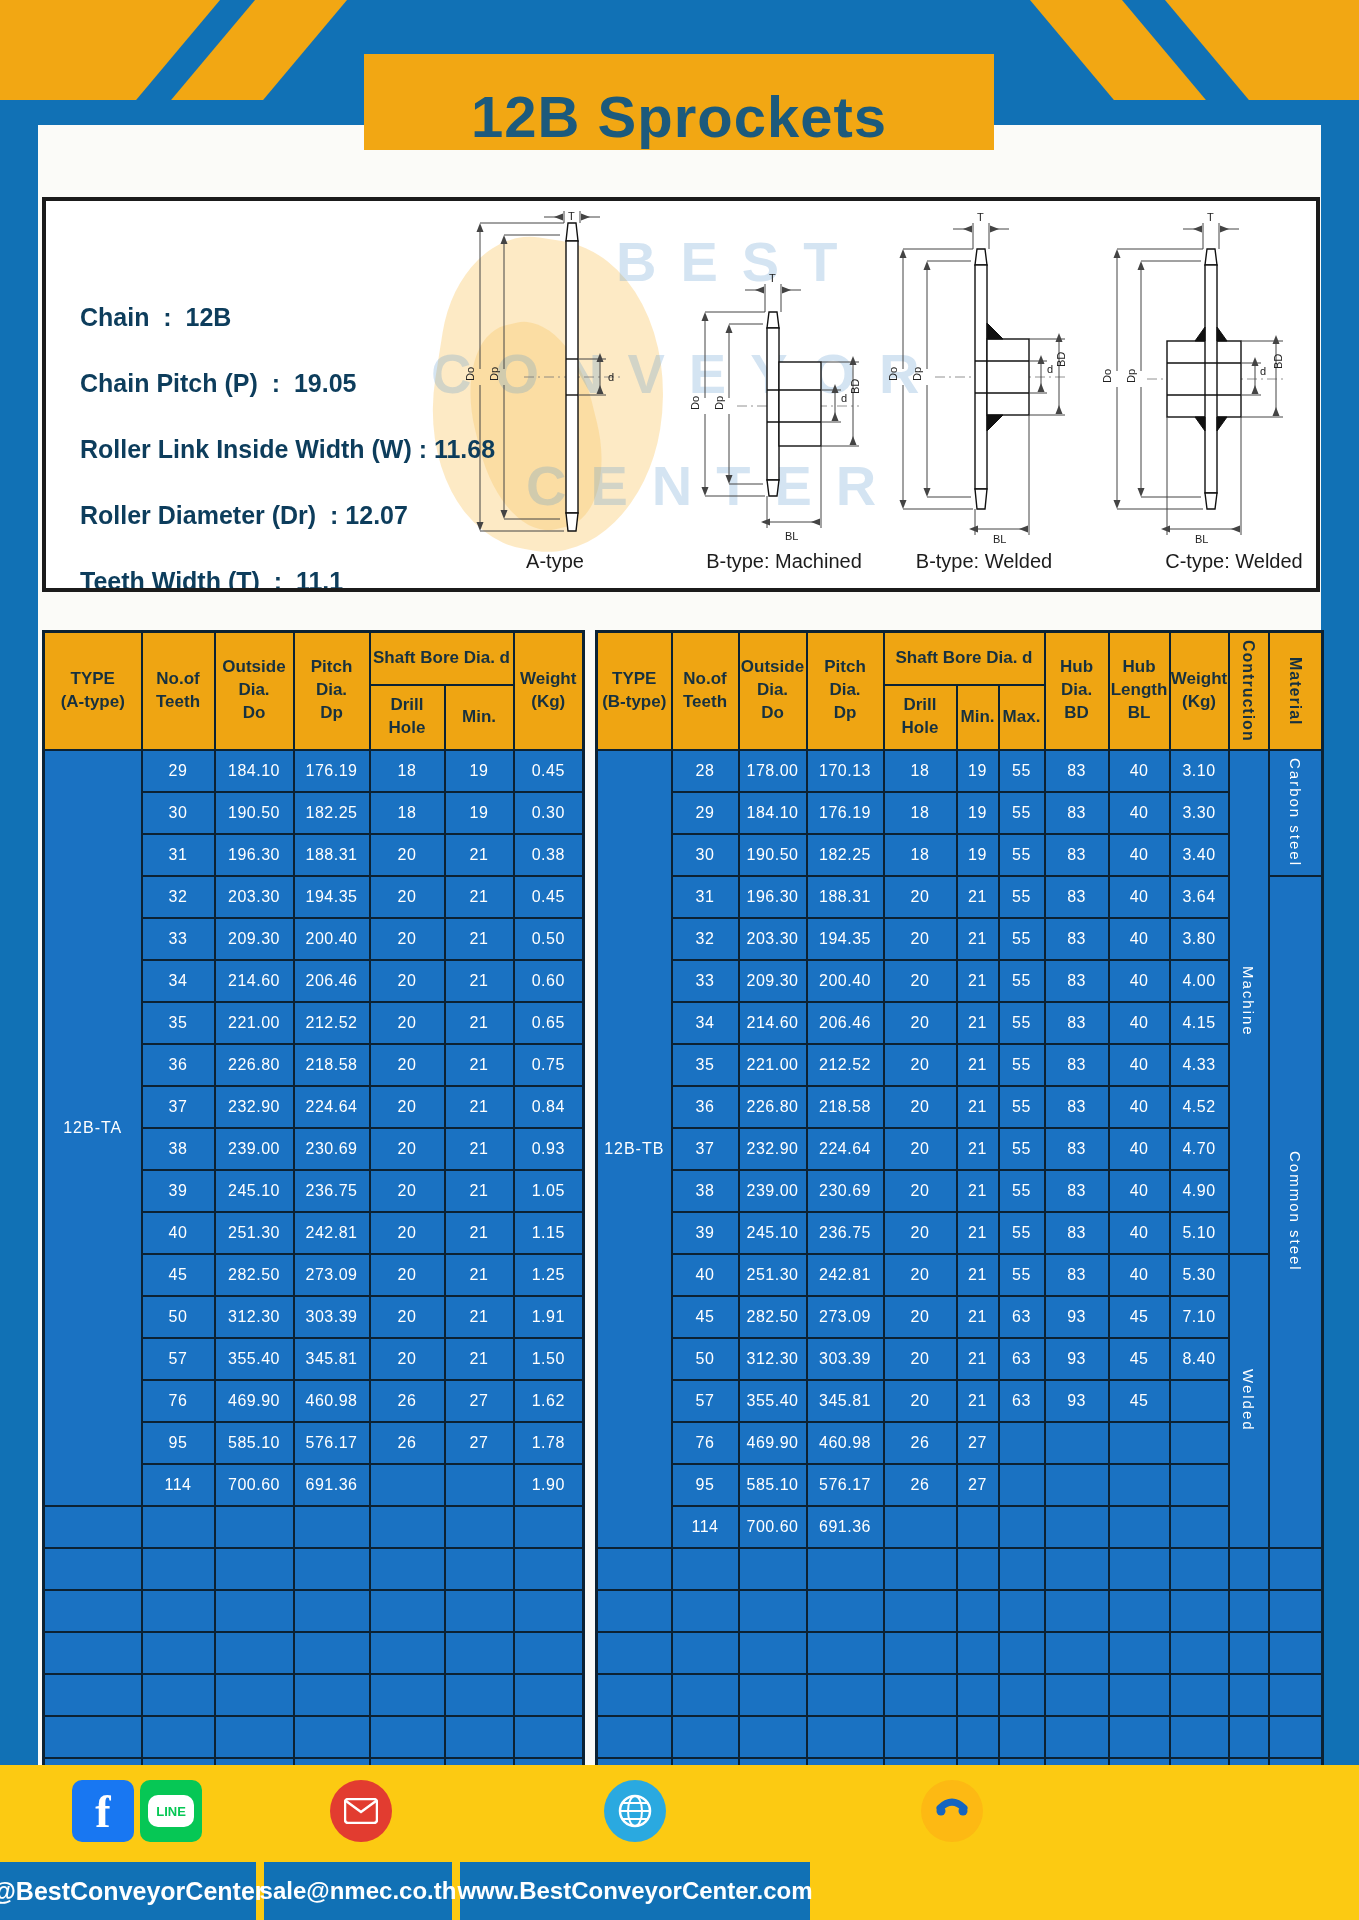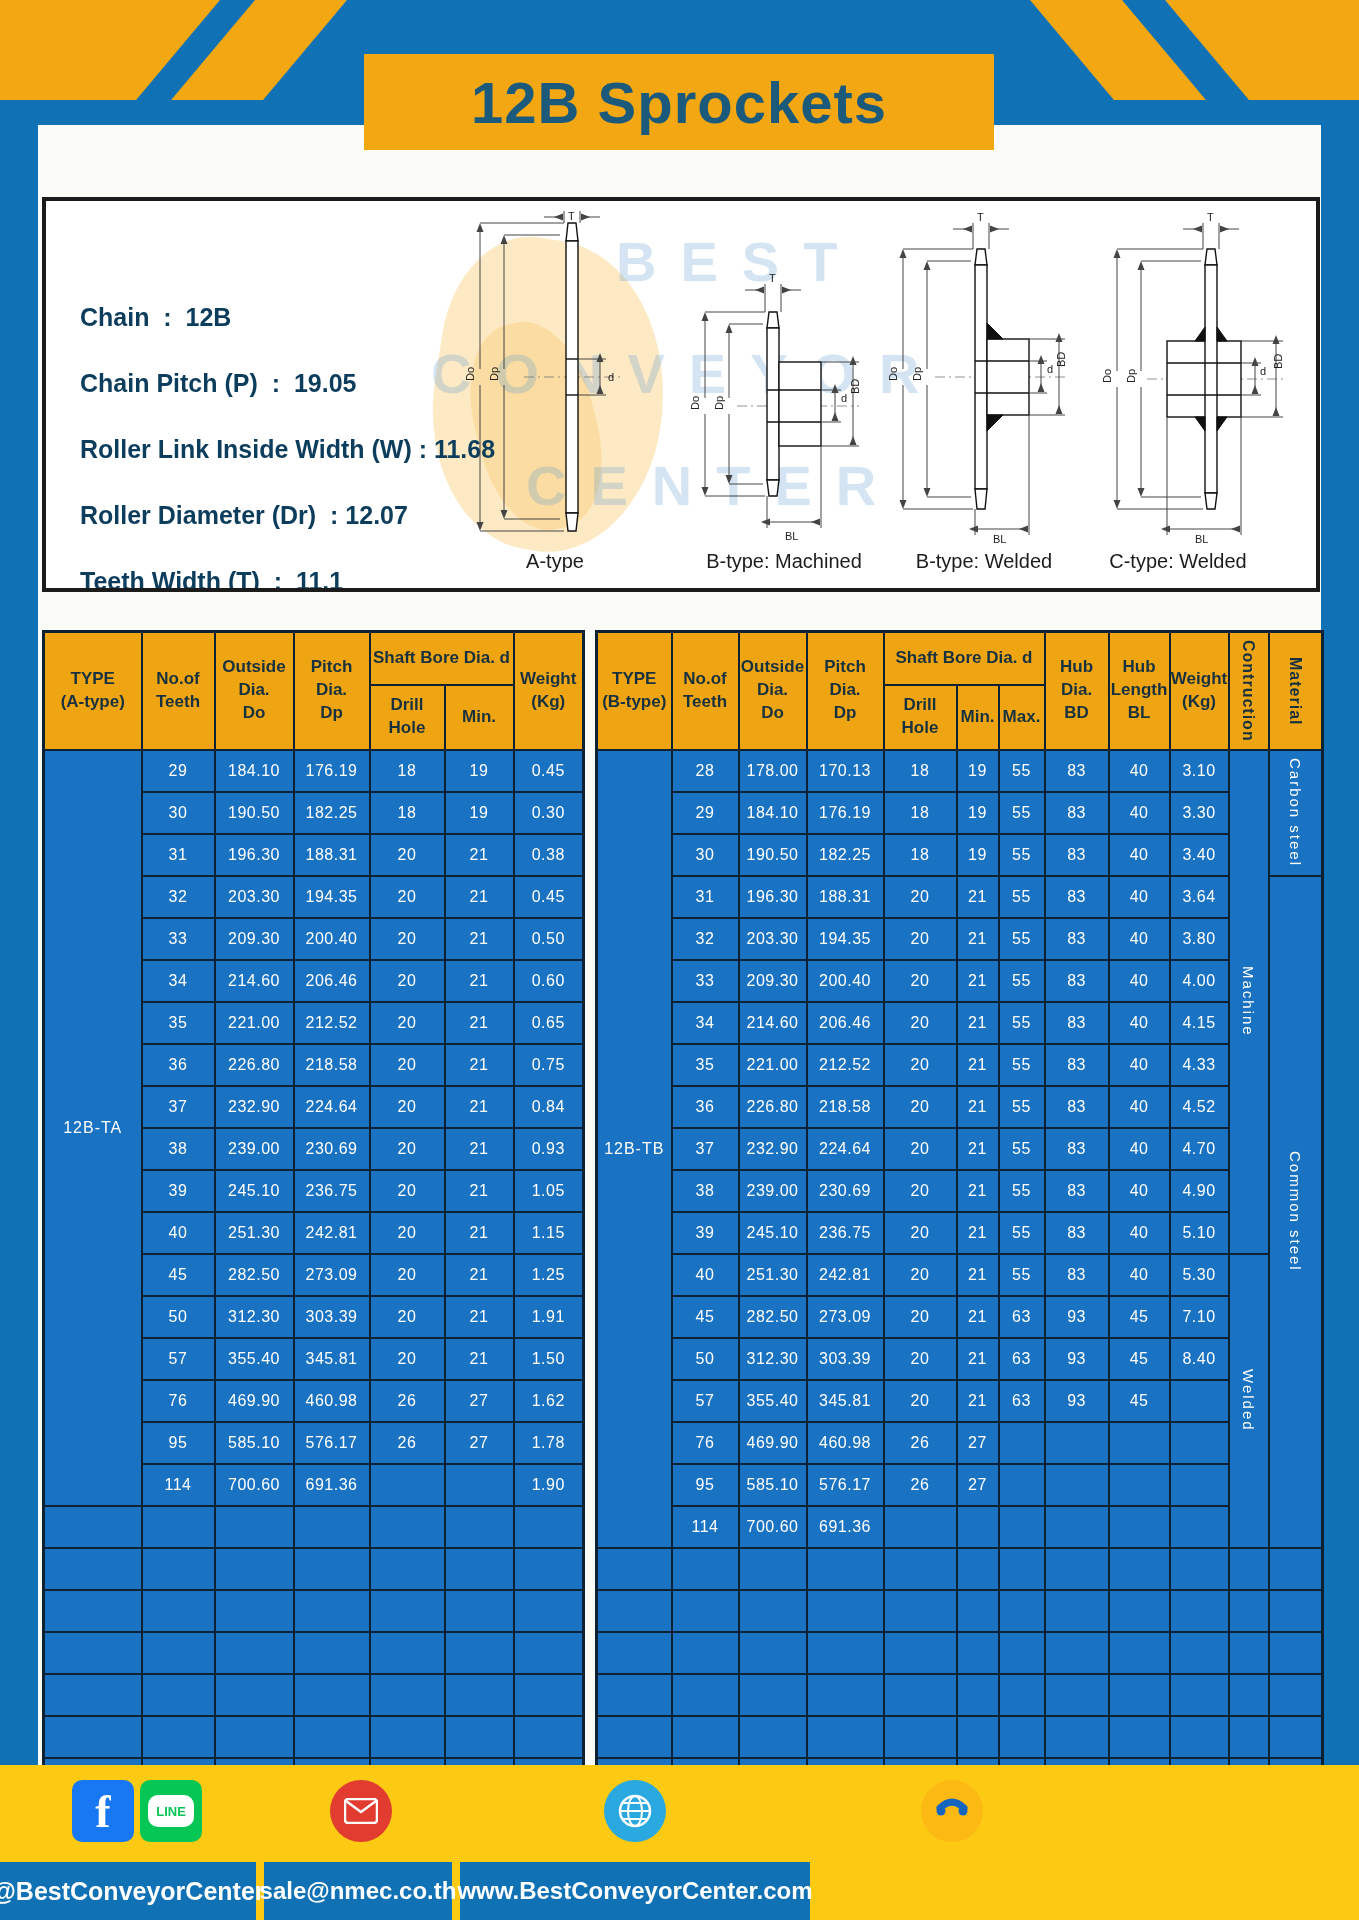--- a/index.html
+++ b/index.html
@@ -13,21 +13,21 @@
   .stripe.r{transform:skewX(40deg);}
   .s1{left:-80px;width:300px;}
   .s2{left:255px;width:92px;}
   .s3{left:1030px;width:92px;}
   .s4{left:1165px;width:330px;}
 
   .page-bg{position:absolute;left:38px;top:125px;width:1283px;height:1640px;background:#fbfbf8;}
 
   
   .title-block{position:absolute;left:364px;top:54px;width:630px;height:96px;background:#f2a713;
-      display:flex;align-items:center;justify-content:center;}
+      display:flex;align-items:flex-end;justify-content:center;}
   .title-block h1{margin:0;font-size:58px;font-weight:bold;color:#1c5a7c;letter-spacing:1px;}
 
   
   .diagram-box{position:absolute;left:42px;top:197px;width:1278px;height:395px;background:#ffffff;
       border:4px solid #1b1b1b;box-sizing:border-box;overflow:hidden;}
   .spec-lines{position:absolute;left:34px;top:100px;color:#0d3d5c;font-weight:bold;font-size:25px;line-height:33px;white-space:pre;}
   .wm-line{position:absolute;font-weight:bold;color:rgba(90,150,205,0.26);letter-spacing:24px;font-size:56px;}
   .wm-blob{position:absolute;background:rgba(247,178,45,0.28);}
   .blob1{left:388px;top:40px;width:230px;height:310px;border-radius:35% 55% 45% 50%;transform:rotate(9deg);}
   .blob2{left:430px;top:120px;width:120px;height:210px;border-radius:45%;background:rgba(247,178,45,0.22);transform:rotate(-14deg);}
@@ -274,21 +274,21 @@
       <line class="dim" x1="138" y1="132" x2="180" y2="132"></line>
         <line class="dim" x1="138" y1="208" x2="180" y2="208"></line>
       <line class="dim" x1="173" y1="134" x2="173" y2="206" marker-start="url(#ar4)" marker-end="url(#ar4)"></line>
       <text class="dimtxt" x="179" y="160" transform="rotate(-90 179 160)">BD</text>
       <line class="dim" x1="64" y1="208" x2="64" y2="326"></line>
         <line class="dim" x1="138" y1="208" x2="138" y2="326"></line>
       <line class="dim" x1="66" y1="320" x2="136" y2="320" marker-start="url(#ar4)" marker-end="url(#ar4)"></line>
       <text class="dimtxt" x="92" y="334">BL</text>
     </svg>
   </div>
-  <div class="dwg-label" style="left:1032px;text-align:center;">C-type: Welded</div>
+  <div class="dwg-label" style="left:1088px;text-align:center;">C-type: Welded</div>
 </div>
 
 <div class="tbl-wrap tbl-left">
   <table>
     <colgroup>
       <col style="width:98px">
         <col style="width:73px">
         <col style="width:79px">
         <col style="width:76px">
       <col style="width:75px">

